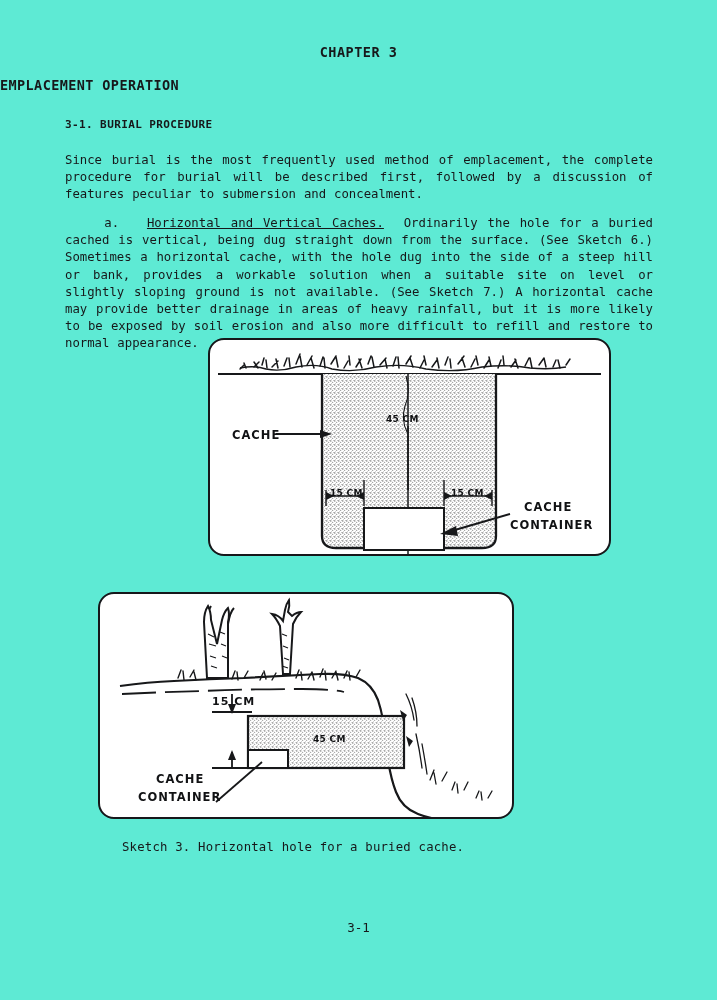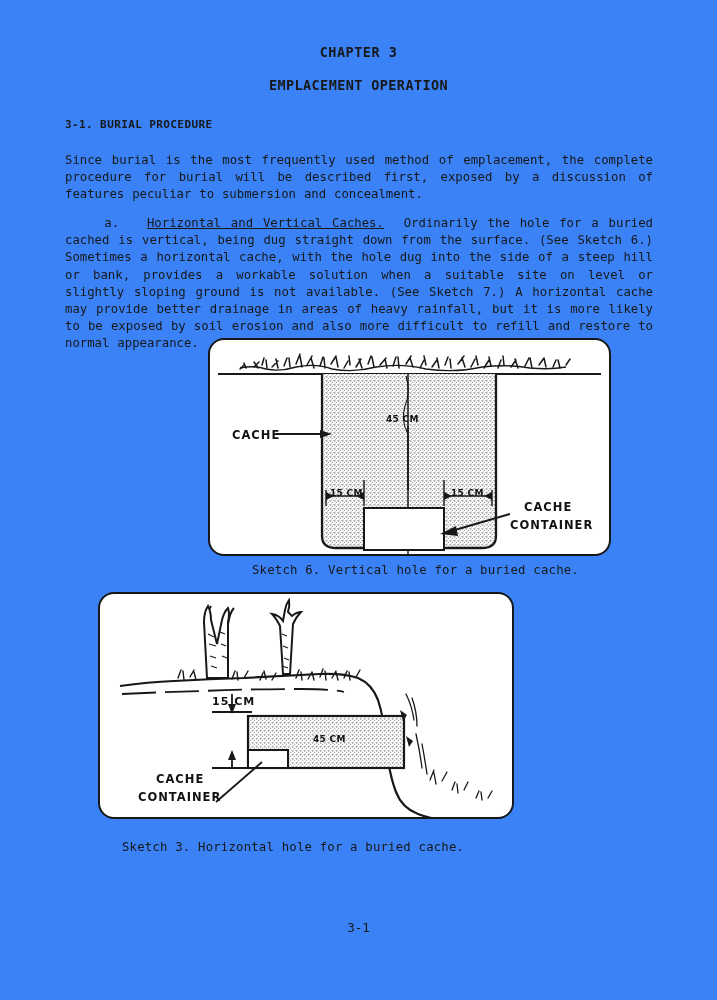--- a/index.html
+++ b/index.html
@@ -12,41 +12,41 @@
     height: 1000px;
     position: relative;
     overflow: hidden;
     font-family: "DejaVu Sans Mono", "Liberation Mono", monospace;
     color: #17181a;
     background: #fdfdfc;
   }
   .page {
     position: absolute;
     inset: 0;
-    background: #3b82f6;
+    background: #5eead4;
   }
 
   
   .chapter-title {
     position: absolute;
     top: 44px;
     left: 0;
     width: 717px;
     text-align: center;
     font-size: 13.5px;
     letter-spacing: 0.5px;
     font-weight: bold;
     font-family: "DejaVu Sans Mono", "Liberation Mono", monospace;
   }
   .chapter-subtitle {
     position: absolute;
     top: 77px;
     left: 0;
     width: 717px;
-    text-align: center;
+    text-align: left;
     font-size: 13.5px;
     letter-spacing: 0.4px;
     font-weight: bold;
   }
   .section-heading {
     position: absolute;
     top: 118px;
     left: 65px;
     font-size: 11px;
     font-weight: bold;
@@ -121,21 +121,21 @@
 <body>
 
 <div class="page">
 
   <div class="chapter-title">CHAPTER 3</div>
 
   <div class="chapter-subtitle">EMPLACEMENT OPERATION</div>
 
   <div class="section-heading">3-1.  BURIAL PROCEDURE</div>
 
-  <div class="para" id="para-1">Since burial is the most frequently used method of emplacement, the complete procedure for burial will be described first, exposed by a discussion of features peculiar to submersion and concealment.</div>
+  <div class="para" id="para-1">Since burial is the most frequently used method of emplacement, the complete procedure for burial will be described first, followed by a discussion of features peculiar to submersion and concealment.</div>
 
   <div class="para" id="para-2">
     <span class="indent"></span><span>a.</span>&nbsp;&nbsp;<span class="u">Horizontal and Vertical Caches.</span>&nbsp;&nbsp;<span>Ordinarily the hole for a buried cached is vertical, being dug straight down from the surface. (See Sketch 6.) Sometimes a horizontal cache, with the hole dug into the side of a steep hill or bank, provides a workable solution when a suitable site on level or slightly sloping ground is not available. (See Sketch 7.) A horizontal cache may provide better drainage in areas of heavy rainfall, but it is more likely to be exposed by soil erosion and also more difficult to refill and restore to normal appearance.</span>
   </div>
 
   <div class="sketch-box" id="sketch6-box">
     <svg width="399" height="214" viewBox="0 0 399 214">
       <defs>
         <pattern id="stip6" width="4" height="4" patternUnits="userSpaceOnUse">
           <rect width="4" height="4" fill="#ffffff"></rect>
@@ -198,21 +198,20 @@
     <div class="dlabel dlabel-sm" style="left:176px; top:74px;">45 CM</div>
 
     <div class="dlabel dlabel-sm" style="left:120px; top:148px;">15 CM</div>
 
     <div class="dlabel dlabel-sm" style="left:241px; top:148px;">15 CM</div>
 
     <div class="dlabel" style="left:314px; top:160px;">CACHE</div>
     <div class="dlabel" style="left:300px; top:178px;">CONTAINER</div>
   </div>
 
-  <div class="caption" id="sketch6-caption">Sketch 6.  Vertical hole for a buried cache.</div>
 
   <div class="sketch-box" id="sketch7-box">
     <svg width="412" height="223" viewBox="0 0 412 223">
       <defs>
         <pattern id="stip7" width="4" height="4" patternUnits="userSpaceOnUse">
           <rect width="4" height="4" fill="#ffffff"></rect>
           <circle cx="0.8" cy="0.9" r="0.6" fill="#4a4a4a"></circle>
           <circle cx="2.7" cy="2.3" r="0.52" fill="#6d6d6d"></circle>
           <circle cx="1.6" cy="3.4" r="0.4" fill="#8c8c8c"></circle>
           <circle cx="3.5" cy="0.5" r="0.36" fill="#7a7a7a"></circle>

